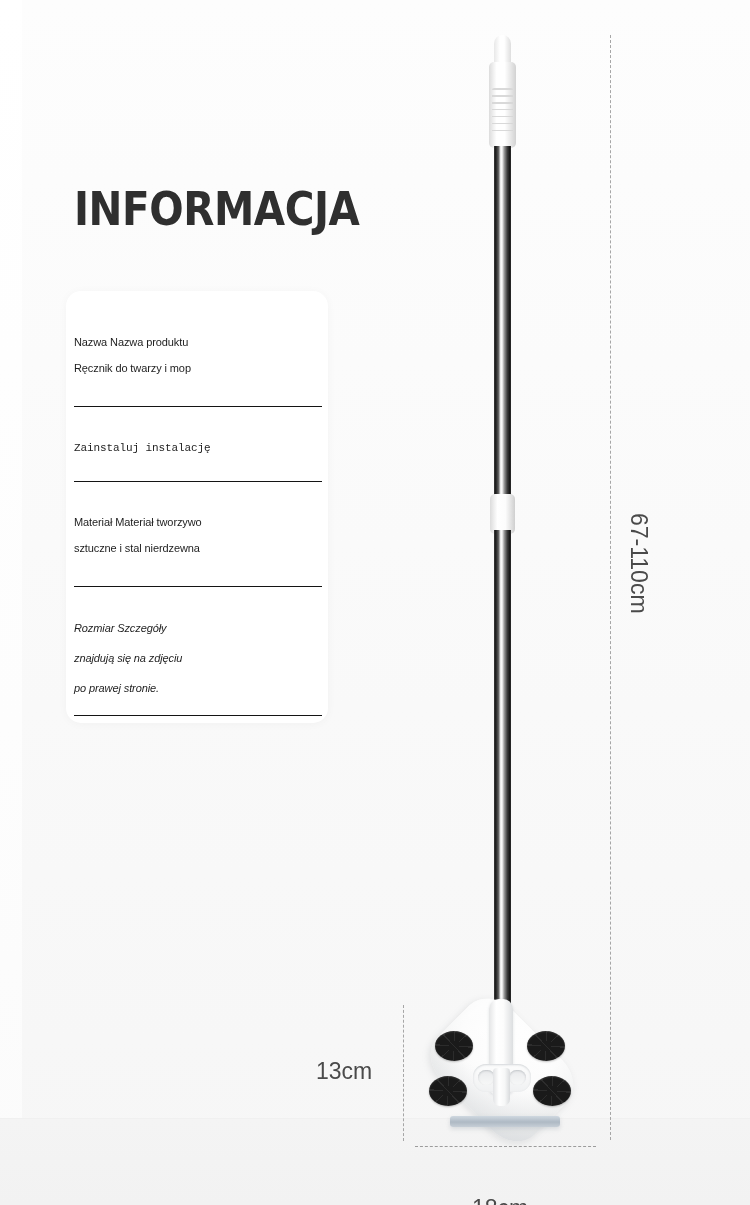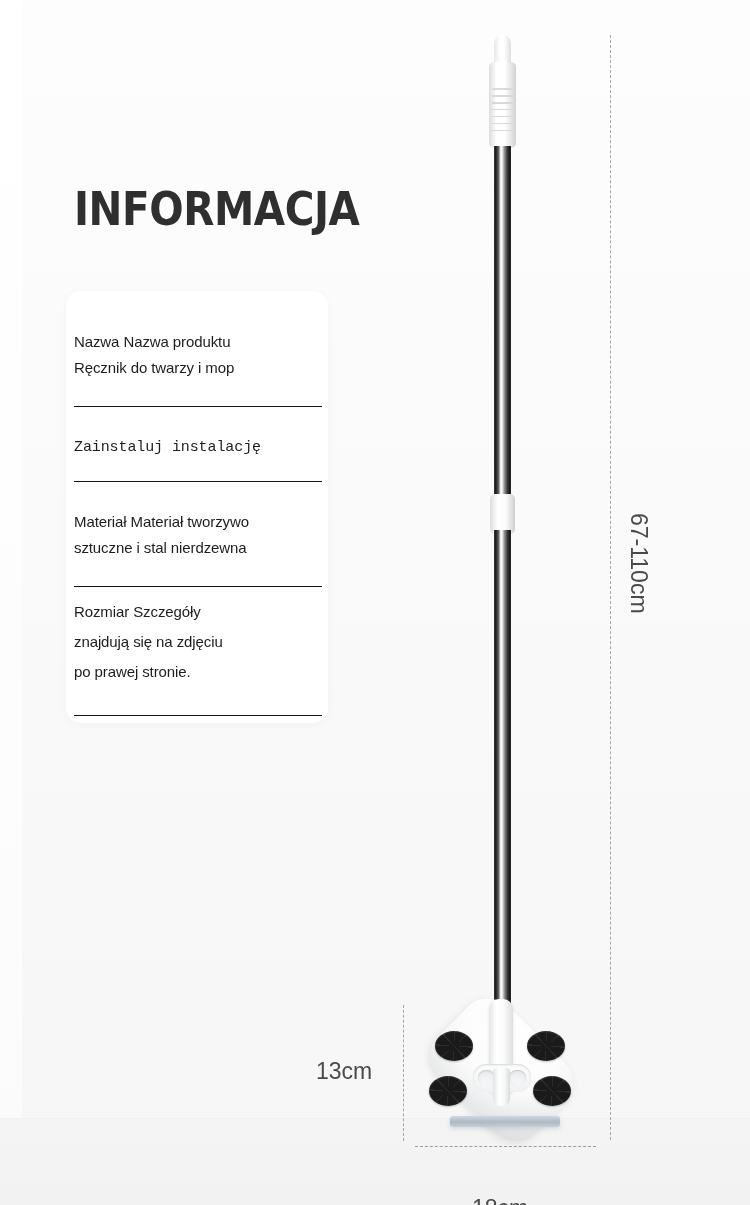--- a/index.html
+++ b/index.html
@@ -81,41 +81,41 @@
     padding: 0;
   }
 
   .info-row {
     position: absolute;
     left: 8px;
     width: 256px;
     box-sizing: border-box;
   }
   .info-row .row-text {
-    font-size: 15px;
+    font-size: 11px;
     line-height: 26px;
     color: #1d1d1d;
     letter-spacing: -0.1px;
     white-space: pre-line;
   }
   .row-divider {
     position: absolute;
     left: 8px;
     width: 248px;
     height: 1px;
     background: #141414;
   }
 
   .r1 { top: 38px; }
   .d1 { top: 115px; }
   .r2 { top: 144px; font-family: Liberation Mono, monospace; }
   .d2 { top: 190px; }
   .r3 { top: 218px; }
   .d3 { top: 295px; }
-  .r4 { top: 306px; }
+  .r4 { top: 322px; font-style: italic; }
   .r4 .row-text { line-height: 30px; }
   .d4 { top: 424px; }
 
   
   .product {
     position: absolute;
     left: 0; top: 0;
     width: 750px; height: 1205px;
   }
 

